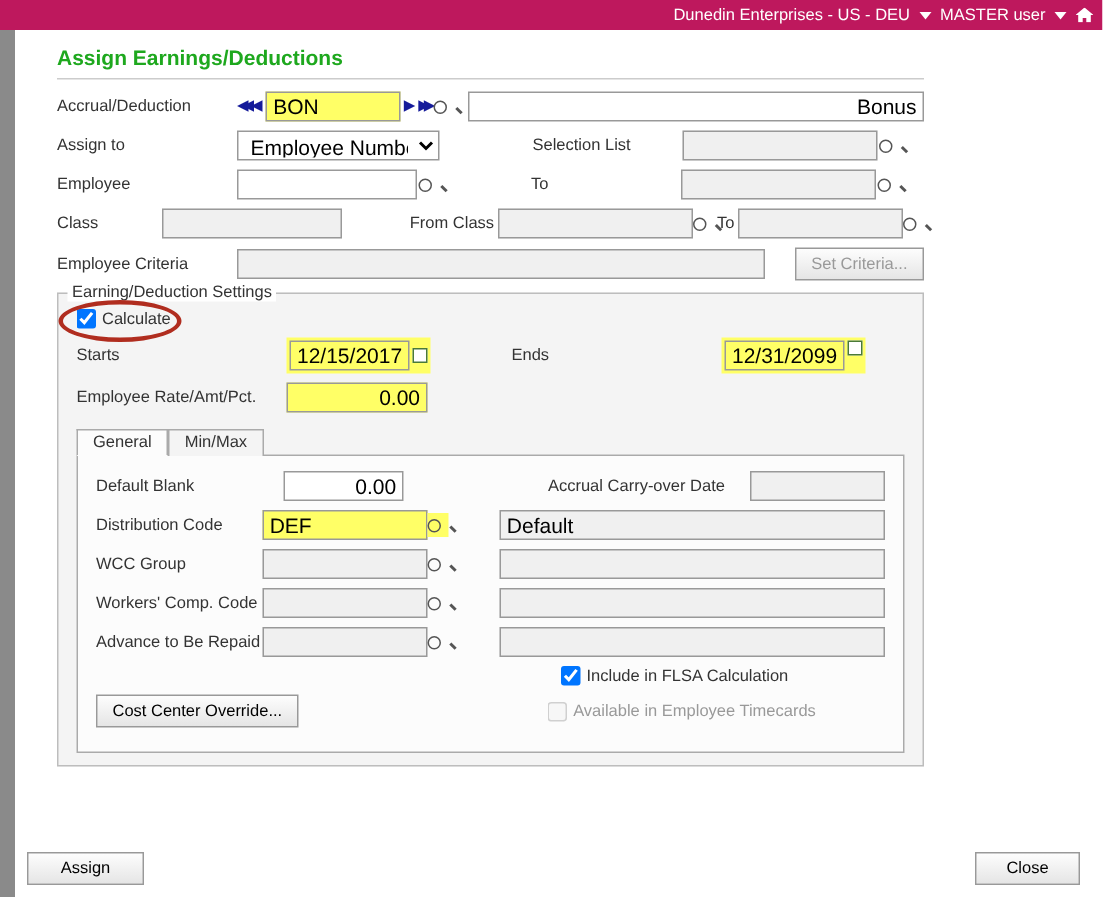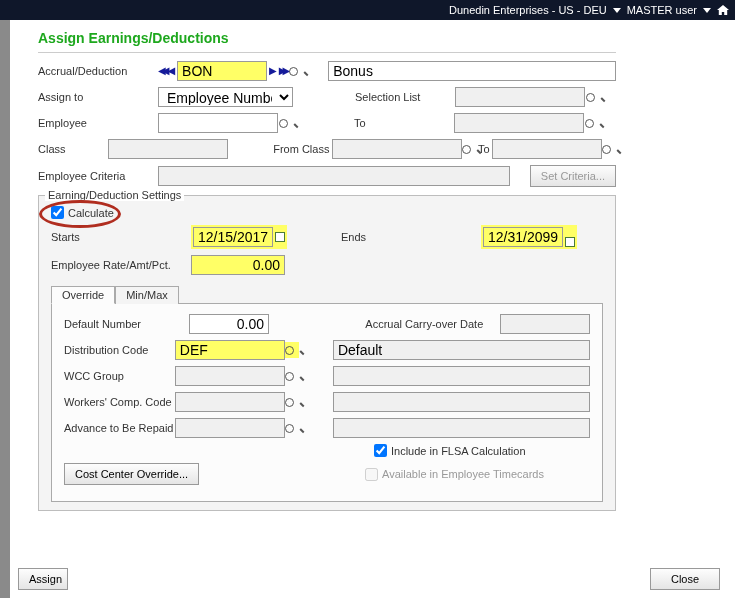--- a/index.html
+++ b/index.html
@@ -9,21 +9,21 @@
     font-size: 11px;
     color: #333;
     background: #fff;
     width: 735px;
     height: 598px;
     overflow: hidden;
     position: relative;
   }
   .titlebar {
     height: 20px;
-    background: #0f172a;
+    background: #be185d;
     color: #fff;
     display: flex;
     align-items: center;
     justify-content: flex-end;
     padding: 0 6px;
     font-size: 11px;
   }
   .titlebar span { margin-left: 6px; }
   .home-icon {
     display: inline-block;
@@ -182,21 +182,21 @@
   <div class="row">
     <div class="lbl">Accrual/Deduction</div>
     <div style="display:flex;align-items:center;gap:2px;">
       <span class="arr arr-dbl">◀◀</span>
       <span class="arr">◀</span>
       <input class="input hl" style="width: 90px;" value="BON">
       <span class="arr">▶</span>
       <span class="arr arr-dbl">▶▶</span>
       <span class="icon mag"></span>
     </div>
-    <input class="input" style="flex: 1 1 0%; margin-left: 24px;" value="Bonus">
+    <input class="input" style="flex: 1 1 0%; margin-left: 8px; text-align: right;" value="Bonus">
   </div>
 
   <div class="row">
     <div class="lbl">Assign to</div>
     <select class="input" style="width:135px">
       <option>Employee Number</option>
     </select>
     <div style="width:62px"></div>
     <div class="lblsm">Selection List</div>
     <input class="input ro" style="width: 130px;" value="">
@@ -242,39 +242,39 @@
     </div>
 
     <div class="row">
       <div style="width:140px">Starts</div>
       <span class="hl" style="display:inline-flex;align-items:center;padding:2px">
         <input class="input" style="width: 80px; background: rgb(255, 255, 102);" value="12/15/2017">
         <span class="date-btn"></span>
       </span>
       <div style="width:54px"></div>
       <div style="width:140px">Ends</div>
-      <span class="hl" style="display:inline-flex;align-items:flex-end;padding:2px">
+      <span class="hl" style="display:inline-flex;align-items:flex-start;padding:2px">
         <input class="input" style="width: 80px; background: rgb(255, 255, 102);" value="12/31/2099">
         <span class="date-btn"></span>
       </span>
     </div>
 
     <div class="row">
       <div style="width:140px">Employee Rate/Amt/Pct.</div>
       <input class="input num hl" style="width: 94px; background: rgb(255, 255, 102);" value="0.00">
     </div>
 
 
     <div class="tabs">
-      <div class="tab active">Override</div>
+      <div class="tab active">General</div>
       <div class="tab">Min/Max</div>
     </div>
     <div class="tabbody">
       <div class="row">
-        <div style="width:130px">Default Number</div>
+        <div style="width:130px">Default Blank</div>
         <input class="input num" style="width: 80px;" value="0.00">
         <div style="width:100px"></div>
         <div style="width:140px">Accrual Carry-over Date</div>
         <input class="input ro" style="width: 90px;">
       </div>
       <div class="row">
         <div style="width:130px">Distribution Code</div>
         <input class="input hl" style="width: 110px; background: rgb(255, 255, 102);" value="DEF">
         <span class="icon mag hl"></span>
         <div style="width:40px"></div>
@@ -311,15 +311,15 @@
         <div style="width:166px"></div>
         <input type="checkbox" class="checkbox" disabled="" style="">
         <span style="color:#999">Available in Employee Timecards</span>
       </div>
     </div>
   </div>
 
 </div>
 
 <div class="footer">
-  <button class="btn" style="width:50px">Assign</button>
+  <button class="btn" style="width:78px">Assign</button>
   <button class="btn" style="width:70px">Close</button>
 </div>
 
 </body></html>

